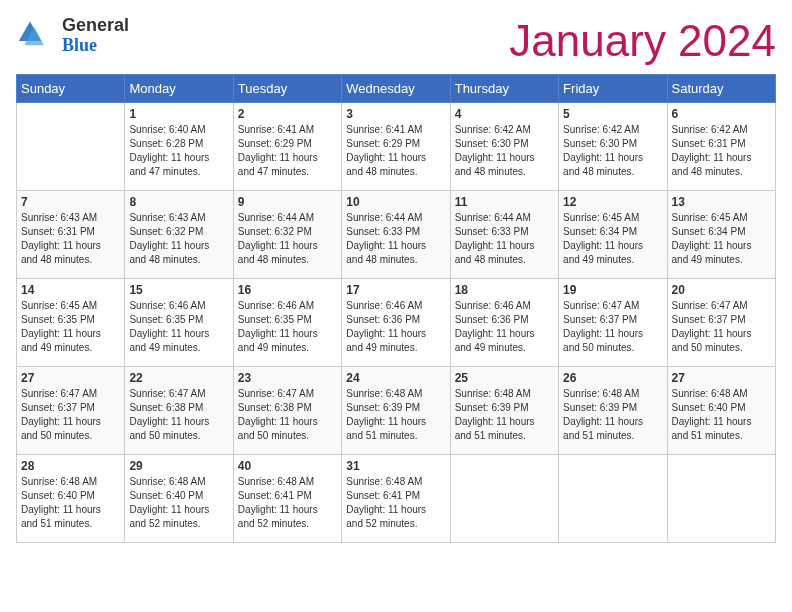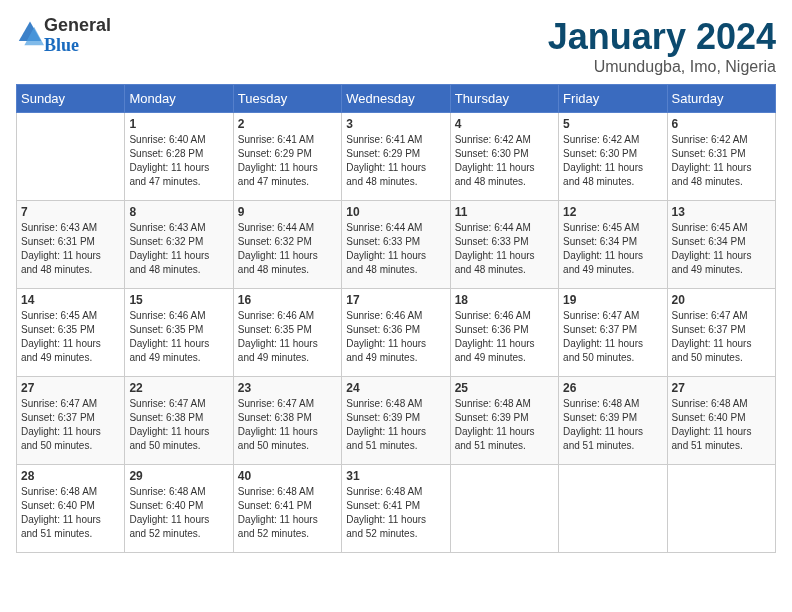--- a/index.html
+++ b/index.html
@@ -12,40 +12,40 @@
     }
     .header {
       display: flex;
       justify-content: space-between;
       align-items: flex-start;
       margin-bottom: 8px;
     }
     .logo {
       display: flex;
       align-items: center;
-      gap: 0;
+      gap: 18px;
       justify-content: center;
     }
     .logo-text {
       font-size: 18px;
       font-weight: bold;
       color: #333;
       line-height: 1.1;
     }
     .logo-icon {
       width: 28px;
       height: 28px;
     }
     .title-block {
       text-align: right;
     }
     .calendar-title {
-      font-size: 36px;
-      font-weight: 700;
-      color: #0c4a6e;
+      font-size: 44px;
+      font-weight: 400;
+      color: #be185d;
     }
     .calendar-subtitle {
       font-size: 16px;
       color: #555;
     }
     table {
       width: 100%;
       border-collapse: collapse;
       font-size: 11px;
       border-radius: 31px;
@@ -100,21 +100,20 @@
         <polygon points="26,10 40,36 12,36" fill="#4a9de0" opacity="0.7"></polygon>
       </svg>
     </div>
     <div class="logo-text">
       <div>General</div>
       <div style="color:#1a6bbf;font-family:Liberation Serif, serif;">Blue</div>
     </div>
   </div>
   <div class="title-block">
     <div class="calendar-title">January 2024</div>
-    <div class="calendar-subtitle">Umundugba, Imo, Nigeria</div>
   </div>
 </div>
 
 <table>
   <thead>
     <tr>
     <th>Sunday</th>
         <th>Monday</th>
         <th>Tuesday</th>
         <th>Wednesday</th>

